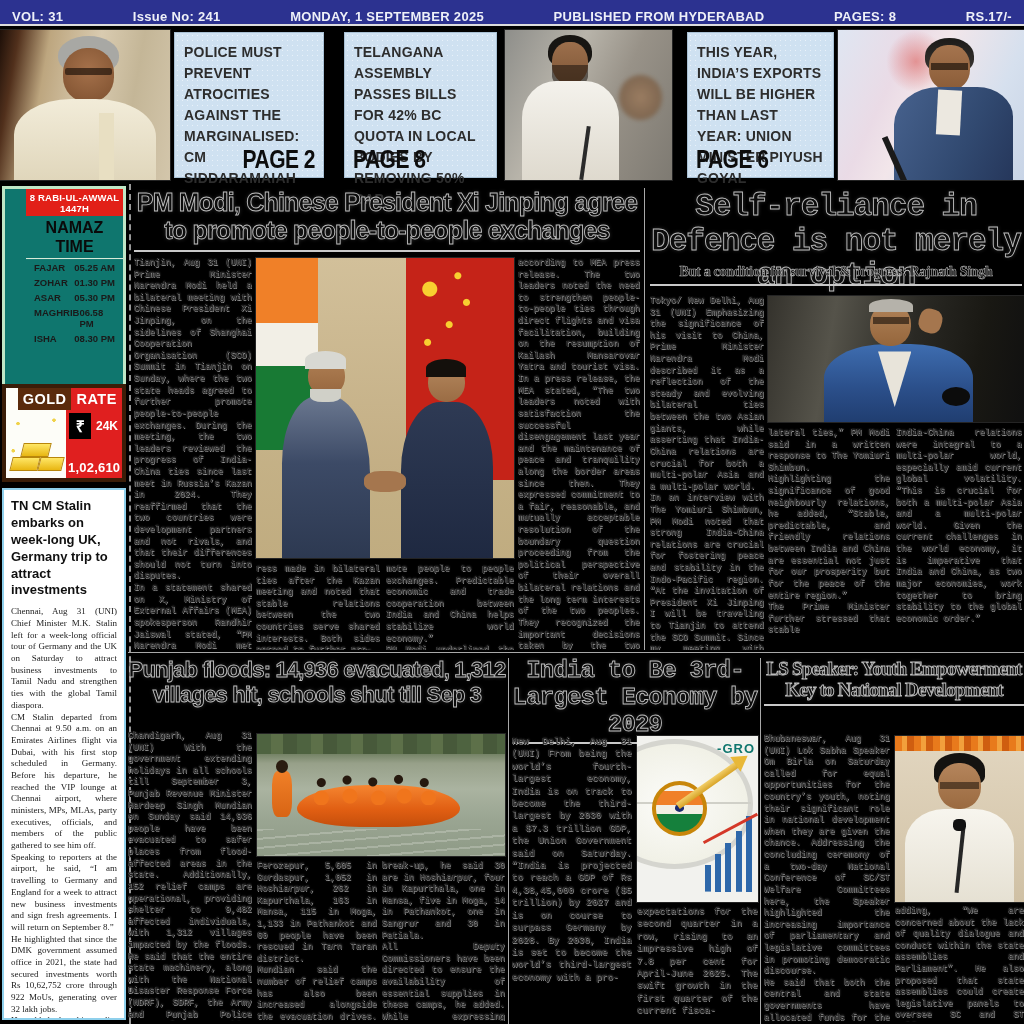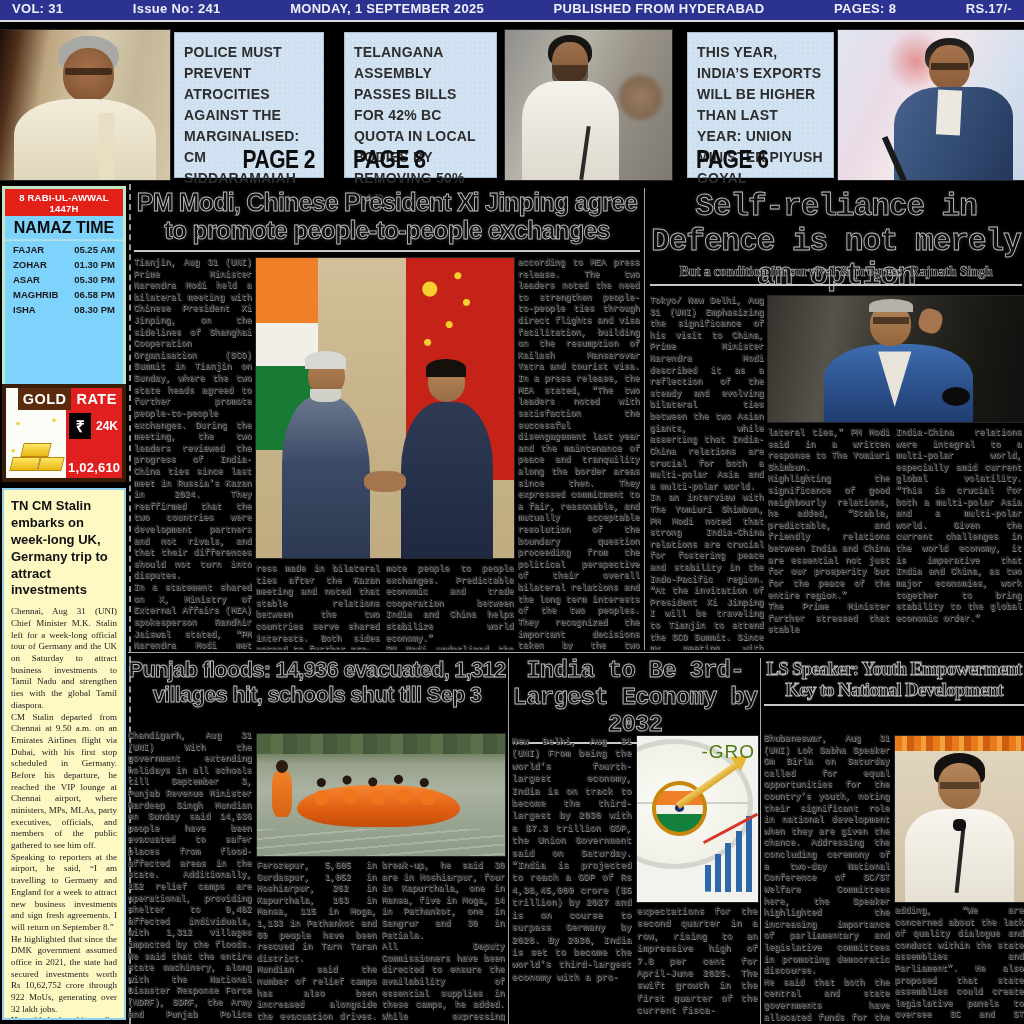--- a/index.html
+++ b/index.html
@@ -1,21 +1,21 @@
 <!DOCTYPE html>
 <html><head>
 <meta charset="utf-8">
 <style>
   html,body{margin:0;padding:0;background:#000;}
   #page{position:relative;width:1024px;height:1024px;background:#000;overflow:hidden;
         font-family:"Liberation Sans",sans-serif;}
   .abs{position:absolute;}
   
   .topbar{left:0;top:0;width:1024px;height:22px;background:#2c3290;border-bottom:2px solid #dcdcdc;
-          display:flex;justify-content:space-between;align-items:flex-start;padding:4px 12px;
+          display:flex;justify-content:space-between;align-items:flex-start;padding:12px 12px;
           box-sizing:border-box;overflow:hidden;}
   .topbar span{color:#eef0f8;font-weight:bold;font-size:13px;white-space:nowrap;margin-top:-3px;letter-spacing:.3px;}
   
   .tbox{background:#cfe1f1;background-image:radial-gradient(rgba(255,255,255,.55) 11%,transparent 12%);
         background-size:5px 5px;border:1px solid #a8c0d4;box-sizing:border-box;padding:9px 7px 4px 9px;}
   .tt{font-size:14px;font-weight:bold;color:#2d2d2d;line-height:1.5;letter-spacing:.2px;}
   .pg{position:absolute;bottom:3px;font-size:21px;font-weight:800;color:#0d0d0d;letter-spacing:-.5px;transform:scaleY(1.2);transform-origin:bottom;}
   
   .photo{position:absolute;overflow:hidden;outline:1px solid rgba(255,255,255,.14);}
   .photo i{position:absolute;display:block;}
@@ -69,49 +69,49 @@
   .p-flood i:nth-of-type(6){left:0;top:78%;width:100%;height:22%;background:repeating-linear-gradient(175deg,rgba(240,240,235,.25) 0 2px,transparent 2px 9px);}
   .p-eco{background:#f2f2ee;}
   .p-eco i:nth-of-type(1){left:-34%;top:2%;width:130%;height:78%;border:5px solid #d5d5cf;border-radius:50%;background:radial-gradient(#fcfcfa,#ececde);box-sizing:border-box;}
   .p-eco i:nth-of-type(2){left:-30%;top:40%;width:124%;height:2px;background:#d0d0c8;}
   .p-eco i:nth-of-type(3){left:12%;top:27%;width:46%;height:33%;border-radius:50%;border:4px solid #c8860a;background:linear-gradient(#f5f3ec 0 12%,#f08028 12% 42%,#f2efe4 42% 62%,#15803c 62% 100%);box-sizing:border-box;}
   .p-eco i:nth-of-type(4){left:31%;top:41%;width:8%;height:5%;background:#1a2a6e;border-radius:50%;}
   .p-eco i:nth-of-type(5){left:28%;top:27%;width:62%;height:7px;background:linear-gradient(#f2cf6a,#d8a428);transform:rotate(-35deg);}
   .p-eco i:nth-of-type(6){left:80%;top:9%;width:0;height:0;border-left:15px solid #e8b838;border-top:9px solid transparent;border-bottom:9px solid transparent;transform:rotate(-35deg);}
   .p-eco i:nth-of-type(7){left:56%;top:48%;width:44%;height:46%;background-image:linear-gradient(#2e68aa,#2e68aa),linear-gradient(#2e68aa,#2e68aa),linear-gradient(#2e68aa,#2e68aa),linear-gradient(#2e68aa,#2e68aa),linear-gradient(#2e68aa,#2e68aa);background-repeat:no-repeat;background-size:12% 35%,12% 50%,12% 65%,12% 80%,12% 100%;background-position:0% 100%,22% 100%,44% 100%,66% 100%,88% 100%;}
   .p-eco i:nth-of-type(8){left:52%;top:55%;width:50%;height:3px;background:#d43828;transform:rotate(-28deg);}
-  .gro{position:absolute;right:3px;top:5px;color:#4d7c0f;font-weight:400;font-size:19px;letter-spacing:1px;}
+  .gro{position:absolute;right:3px;top:5px;color:#0f766e;font-weight:700;font-size:13px;letter-spacing:1px;}
   .p-birla{background:linear-gradient(#e2d6c0,#d8cab0 60%,#cfc0a4);}
   .p-birla i:nth-of-type(1){left:0;top:0;width:100%;height:9%;background:repeating-linear-gradient(90deg,#e87a1c 0 7px,#f2a03c 7px 12px,#cf5e10 12px 19px);}
   .p-birla i:nth-of-type(2){left:30%;top:10%;width:40%;height:20%;background:#141210;border-radius:50% 50% 30% 30%;}
   .p-birla i:nth-of-type(3){left:33%;top:16%;width:34%;height:28%;background:linear-gradient(#b5855c,#9a6a40);border-radius:46%;}
   .p-birla i:nth-of-type(4){left:35%;top:28%;width:30%;height:4%;background:rgba(25,16,10,.55);}
   .p-birla i:nth-of-type(5){left:8%;top:44%;width:84%;height:58%;background:linear-gradient(#f7f5ee,#e5e0d2);border-radius:36% 36% 0 0;}
   .p-birla i:nth-of-type(6){left:49%;top:55%;width:3%;height:40%;background:#262626;transform:rotate(6deg);}
   .p-birla i:nth-of-type(7){left:45%;top:50%;width:10%;height:7%;background:#111;border-radius:40%;}
   
-  .namaz{left:2px;top:186px;width:124px;height:228px;background:#7dd3fc;border:3px solid #bfe7c6;box-sizing:border-box;}
+  .namaz{left:2px;top:186px;width:124px;height:228px;background:#0f766e;border:3px solid #bfe7c6;box-sizing:border-box;padding-left:21px;}
   .hijri{background:#e22018;color:#fff;font-weight:800;font-size:9.5px;text-align:center;padding:3px 0 2px;letter-spacing:.2px;}
   .nm-ttl{font-size:16px;font-weight:800;text-align:center;color:#0a0a0a;padding:3px 0 2px;border-bottom:1px solid #d8ead8;transform:scaleY(1.05);}
   .nm-row{display:flex;justify-content:space-between;padding:4px 8px 0;font-size:9.5px;color:#1a1a1a;font-weight:600;}
   .gold{left:2px;top:384px;width:124px;height:98px;border:4px solid #3a1d08;box-sizing:border-box;background:#fdfdf8;}
   .gold-hd{display:flex;height:22px;padding-left:12px;}
   .gold-hd b{flex:1.05;background:#5a2a0c;color:#fff;font-weight:800;font-size:14.5px;display:flex;align-items:center;justify-content:center;letter-spacing:.5px;}
   .gold-hd b+b{flex:1;background:#e01f1f;}
   .gold-bd{position:relative;height:68px;display:flex;}
   .gbars{width:52%;position:relative;background:#fdfdf8;background-image:radial-gradient(circle at 20% 20%,#f0d24a 0 1.5px,transparent 2px),radial-gradient(circle at 80% 15%,#f0d24a 0 1.5px,transparent 2px),radial-gradient(circle at 12% 60%,#f0d24a 0 1.5px,transparent 2px);}
   .gbars i{position:absolute;border:1px solid #b8860b;background:linear-gradient(#ffe766,#e8b612);transform:skewX(-14deg);}
   .gbars i:nth-of-type(1){bottom:7px;left:5px;width:26px;height:12px;}
   .gbars i:nth-of-type(2){bottom:7px;left:33px;width:22px;height:12px;}
   .gbars i:nth-of-type(3){bottom:21px;left:16px;width:26px;height:12px;}
   .grt{flex:1;background:#e01f1f;position:relative;}
   .rupee{position:absolute;top:3px;left:3px;width:22px;height:26px;background:#000;color:#fff;font-size:16px;font-weight:800;display:flex;align-items:center;justify-content:center;}
   .karat{position:absolute;top:9px;right:4px;color:#fff;font-weight:800;font-size:12px;}
   .gprice{position:absolute;bottom:3px;left:0;right:0;text-align:center;color:#fff;font-weight:800;font-size:13px;letter-spacing:.2px;}
-  .stalin{left:2px;top:488px;width:124px;height:532px;background:#fef9c3;border:2px solid #8fd0ec;box-sizing:border-box;padding:8px 7px;overflow:hidden;}
+  .stalin{left:2px;top:488px;width:124px;height:532px;background:#ffffff;border:2px solid #8fd0ec;box-sizing:border-box;padding:8px 7px;overflow:hidden;}
   .stalin h3{margin:0 0 7px;font-size:13px;line-height:1.3;font-weight:800;color:#101010;}
   .lt-body{font-family:"Liberation Serif",serif;font-size:9px;line-height:1.3;text-align:justify;color:#1b1b1b;white-space:pre-line;}
   
   .bt{font-family:Liberation Mono, monospace;font-size:8.8px;line-height:1.32;text-align:justify;
       color:#161616;white-space:pre-line;overflow:hidden;
       text-shadow:0.5px 0.5px 0 #9a9a9a,-0.5px -0.5px 0 #5e5e5e,0 0 2px #787878;}
   .hl{font-weight:800;color:#0d0d0d;text-align:center;letter-spacing:-0.8px;line-height:1.12;
       -webkit-text-stroke:0.9px #bdbdbd;text-shadow:0 0 4px rgba(220,220,220,.25);}
   .hlserif{font-family:Liberation Mono, monospace;}
   .sub{font-family:"Liberation Serif",serif;font-weight:700;color:#0d0d0d;text-align:center;
@@ -280,21 +280,21 @@
       <i></i>
       <i></i>
     </div>
   <div class="abs bt" style="left:257px;top:861px;width:120px;height:160px;">Ferozepur, 5,605 in Gurdaspur, 1,052 in Hoshiarpur, 262 in Kapurthala, 163 in Mansa, 115 in Moga, 1,133 in Pathankot and 60 people have been rescued in Tarn Taran district.
 Mundian said the number of relief camps has also been increased alongside the evacuation drives. Currently, 152 relief camps are operational. Giving a</div>
   <div class="abs bt" style="left:382px;top:861px;width:123px;height:160px;">break-up, he said 30 are in Hoshiarpur, four in Kapurthala, one in Mansa, five in Moga, 14 in Pathankot, one in Sangrur and 30 in Patiala.
 All Deputy Commissioners have been directed to ensure the availability of essential supplies in these camps, he added. While expressing gratitude to the persons/agencies for standing firmly with the government</div>
 
   <div class="abs vsep" style="left:508px;top:658px;height:366px;"></div>
 
-  <div class="abs hl hlserif rule-b" style="left:512px;top:658px;width:246px;font-size:24px;padding-bottom:3px;">India to Be 3rd-Largest Economy by 2032</div>
+  <div class="abs hl hlserif rule-b" style="left:512px;top:658px;width:246px;font-size:24px;padding-bottom:3px;">India to Be 3rd-Largest Economy by 2029</div>
   <div class="abs bt" style="left:512px;top:736px;width:120px;height:286px;font-size:9.4px;">New Delhi, Aug 31 (UNI) From being the world’s fourth-largest economy, India is on track to become the third-largest by 2030 with a $7.3 trillion GDP, the Union Government said on Saturday. “India is projected to reach a GDP of Rs 4,38,45,000 crore ($5 trillion) by 2027 and is on course to surpass Germany by 2028. By 2030, India is set to become the world’s third-largest economy with a pro-</div>
   <div class="photo p-eco" style="left:637px;top:736px;width:121px;height:166px;">
       <i></i>
       <i></i>
       <i></i>
       <i></i>
       <i></i>
       <i></i>
       <i></i>
       <i></i>

